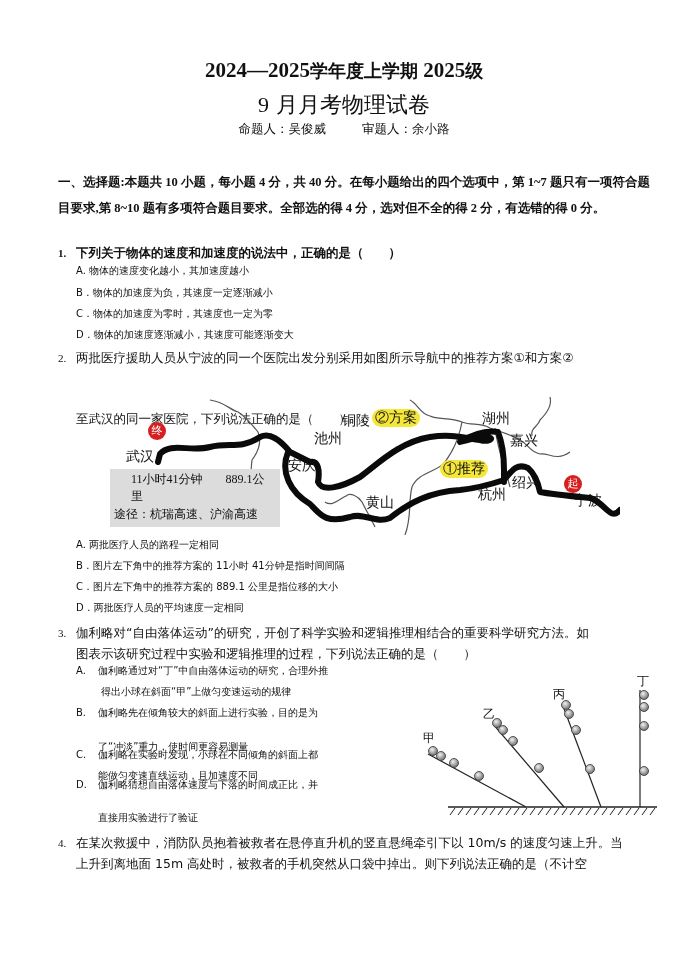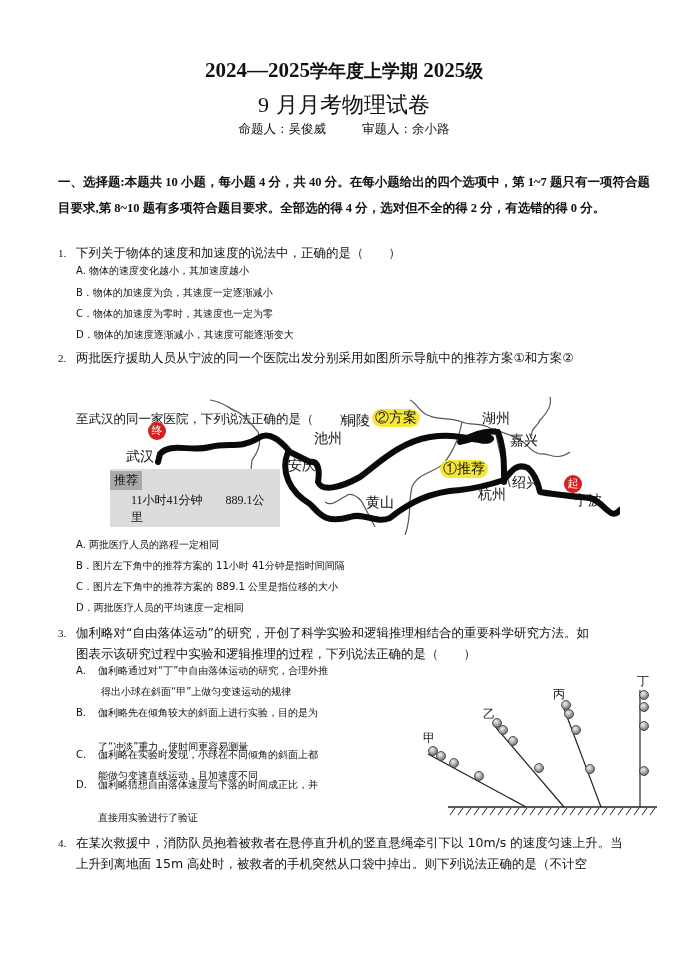--- a/index.html
+++ b/index.html
@@ -37,21 +37,21 @@
 <div class="abs title2">
   <span class="num">9</span>
   <span>月月考物理试卷</span>
 </div>
 <div class="abs authors">
   <span>命题人：吴俊威</span><span>审题人：余小路</span>
 </div>
 
 <div class="abs intro">一、选择题:本题共 10 小题，每小题 4 分，共 40 分。在每小题给出的四个选项中，第 1~7 题只有一项符合题目要求,第 8~10 题有多项符合题目要求。全部选的得 4 分，选对但不全的得 2 分，有选错的得 0 分。</div>
 
-<div class="abs q" style="left:58px; top:242px;">
+<div class="abs q" style="left:58px; top:242px;font-weight:bold;">
   <span class="qnum">1.</span><span>下列关于物体的速度和加速度的说法中，正确的是（　　）</span>
 </div>
 <div class="abs opt" style="left:76px; top:264px;">A.  物体的速度变化越小，其加速度越小</div>
 <div class="abs opt" style="left:76px; top:286px;">B．物体的加速度为负，其速度一定逐渐减小</div>
 <div class="abs opt" style="left:76px; top:307px;">C．物体的加速度为零时，其速度也一定为零</div>
 <div class="abs opt" style="left:76px; top:328px;">D．物体的加速度逐渐减小，其速度可能逐渐变大</div>
 
 <div class="abs q" style="left:58px; top:347px;">
   <span class="qnum">2.</span><span>两批医疗援助人员从宁波的同一个医院出发分别采用如图所示导航中的推荐方案①和方案②</span>
 </div>
@@ -84,25 +84,25 @@
   <div class="abs maplabel" style="left:266px; top:102px;">黄山</div>
   <div class="abs maplabel" style="left:378px; top:94px;">杭州</div>
   <div class="abs maplabel" style="left:412px; top:82px;">绍兴</div>
   <div class="abs maplabel" style="left:474px; top:100px;">宁波</div>
   <div class="abs maplabel" style="left:382px; top:18px;">湖州</div>
   <div class="abs maplabel" style="left:410px; top:40px;">嘉兴</div>
   <div class="abs maplabel hl" style="left:272px; top:17px;">②方案</div>
   <div class="abs maplabel hl" style="left:340px; top:68px;">①推荐</div>
 </div>
 <div class="map-box">
-  <div><span class="tag">推荐</span></div>
   <div style="padding:2px 4px 0 4px;margin-left:17px;">
     <span>11小时41分钟</span>
     <span style="margin-left:20px;">889.1公里</span>
   </div>
+  <div style="padding:1px 4px 0 4px;">途径：杭瑞高速、沪渝高速</div>
 </div>
 
 <div class="abs opt" style="left:76px; top:538px;">A.  两批医疗人员的路程一定相同</div>
 <div class="abs opt" style="left:76px; top:559px;">B．图片左下角中的推荐方案的 11小时 41分钟是指时间间隔</div>
 <div class="abs opt" style="left:76px; top:580px;">C．图片左下角中的推荐方案的 889.1 公里是指位移的大小</div>
 <div class="abs opt" style="left:76px; top:601px;">D．两批医疗人员的平均速度一定相同</div>
 
 <div class="abs q" style="left:58px; top:622px;">
   <span class="qnum">3.</span><span>伽利略对“自由落体运动”的研究，开创了科学实验和逻辑推理相结合的重要科学研究方法。如</span>
 </div>

